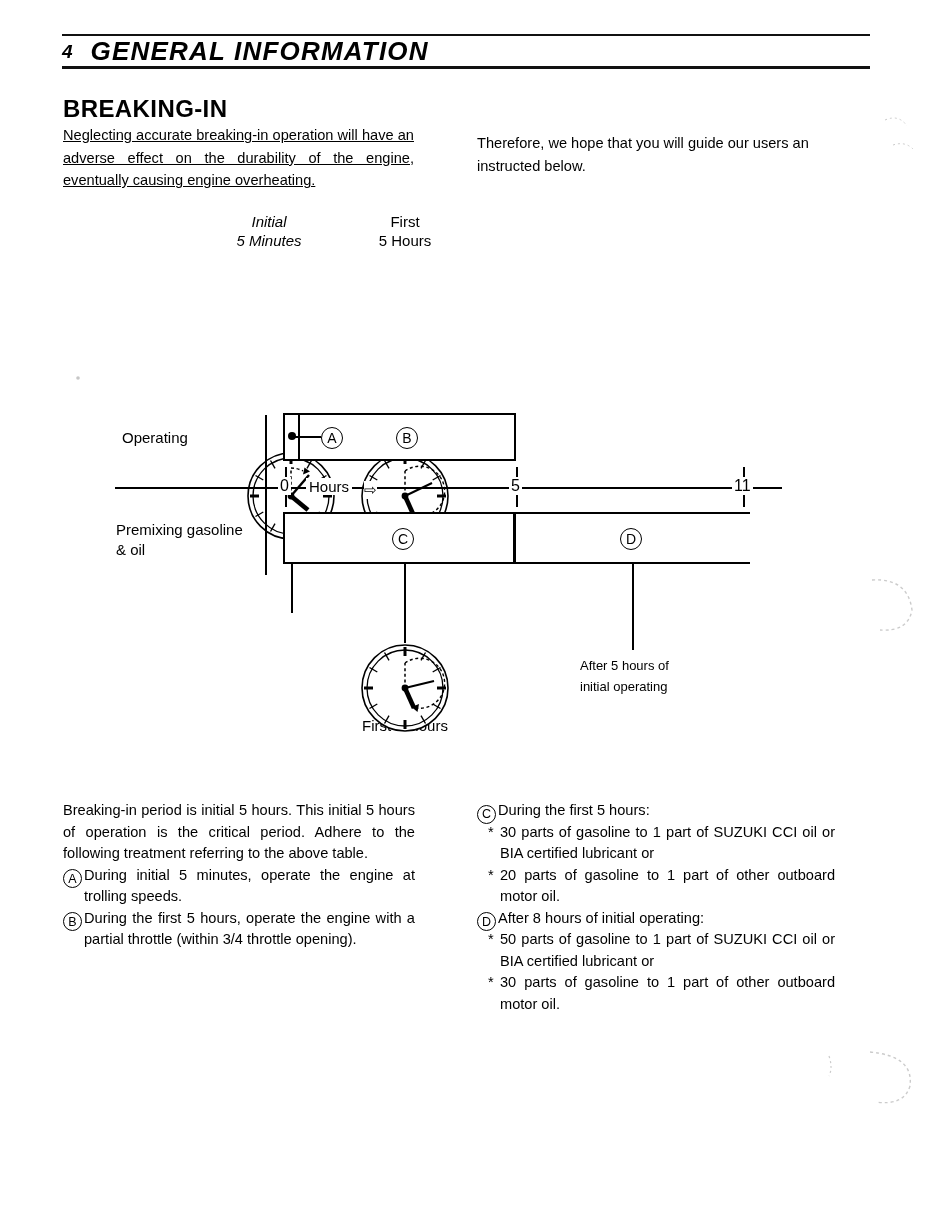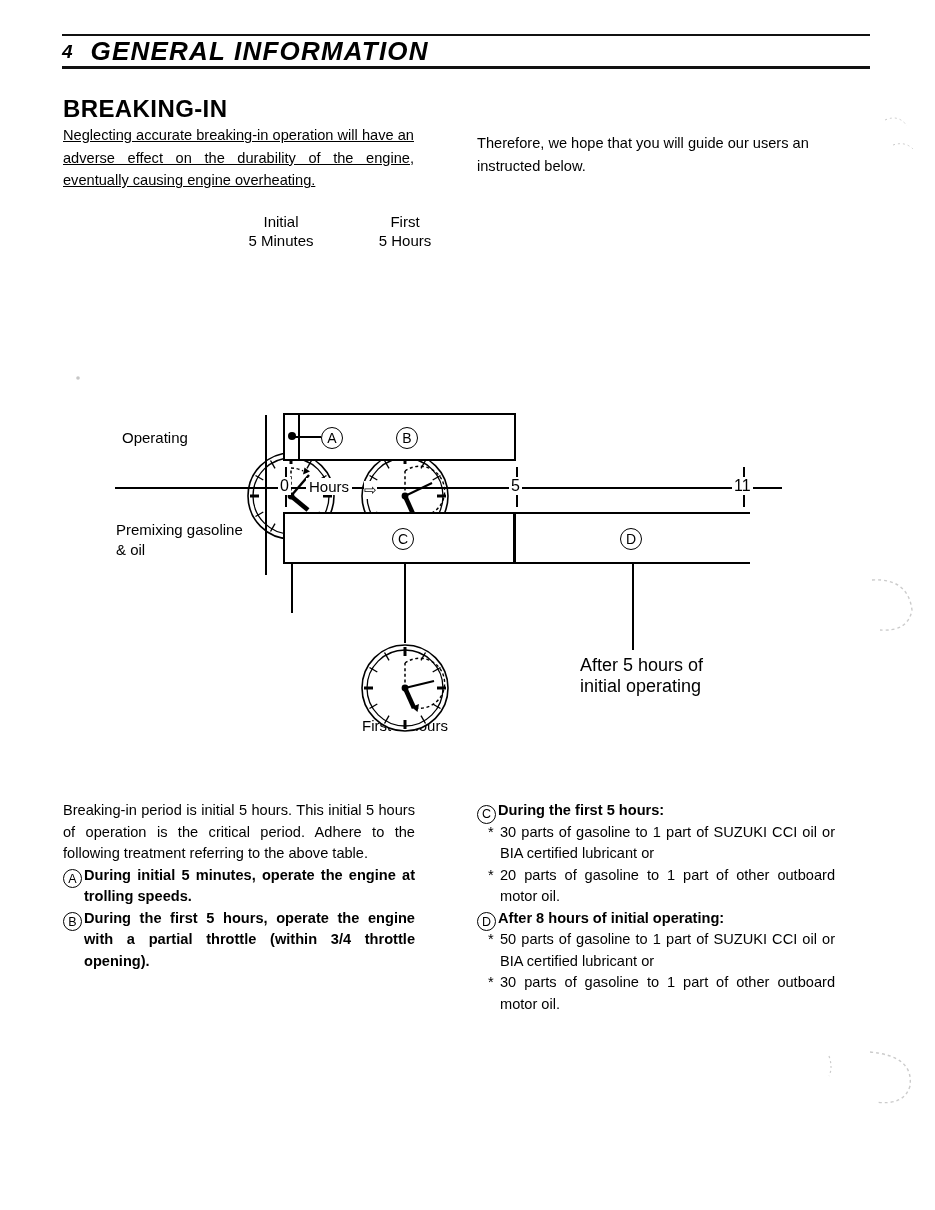--- a/index.html
+++ b/index.html
@@ -41,21 +41,21 @@
   }
   #intro-left{left:63px;top:124px;width:351px;text-decoration:underline;}
   #intro-right{left:477px;top:132px;width:355px;text-align:left;}
 
   
   #diagram{position:absolute;left:0;top:200px;width:935px;height:560px;}
 
   .clock-caption{
     position:absolute;text-align:center;font-size:15px;line-height:19px;width:160px;
   }
-  #clock1-caption{left:201px;top:12px;}
+  #clock1-caption{left:189px;top:12px;font-style:italic;}
   #clock2-caption{left:325px;top:12px;}
   #clock3-caption{left:325px;top:516px;}
 
   .clock{position:absolute;width:90px;height:90px;}
   #clock1{left:246px;top:251px;}
   #clock2{left:360px;top:251px;}
   #clock3{left:360px;top:443px;}
 
   
   .bar{position:absolute;box-sizing:border-box;background:#fff;}
@@ -121,36 +121,36 @@
   #leader-clock2{left:404px;top:341px;width:1.6px;height:72px;}
   #leader-clock3{left:404px;top:364px;width:1.6px;height:79px;}
   #leader-note{left:632px;top:364px;width:1.6px;height:86px;}
   #leader-a-line{left:295px;top:236px;width:26px;height:1.6px;}
   #dot-a{
     position:absolute;left:288px;top:232px;width:8px;height:8px;border-radius:50%;
     background:#000;
   }
 
   #annotation-note{
-    position:absolute;left:580px;top:455px;font-size:18px;line-height:21px;
+    position:absolute;left:580px;top:455px;font-size:13px;line-height:21px;
   }
 
   
   .body-col{position:absolute;font-size:14.6px;line-height:21.5px;}
   #body-left{left:63px;top:800px;width:352px;}
   #body-right{left:477px;top:800px;width:358px;}
   .just{text-align:justify;}
   .hang{display:flex;}
   .hang .marker{flex:0 0 auto;}
   .hang .marker-circle{
     display:inline-flex;align-items:center;justify-content:center;
     width:17px;height:17px;border:1.2px solid #000;border-radius:50%;
     font-size:12.5px;line-height:1;margin-right:2px;position:relative;top:3px;
   }
-  .hang .content{flex:1 1 auto;font-weight:bold;}
+  .hang .content{flex:1 1 auto;}
   .sub{padding-left:11px;display:flex;}
   .sub .star{flex:0 0 12px;}
   .sub .txt{flex:1 1 auto;text-align:justify;}
 
   
   .artifact{position:absolute;opacity:.30;}
 </style>
 </head>
 <body>
 

